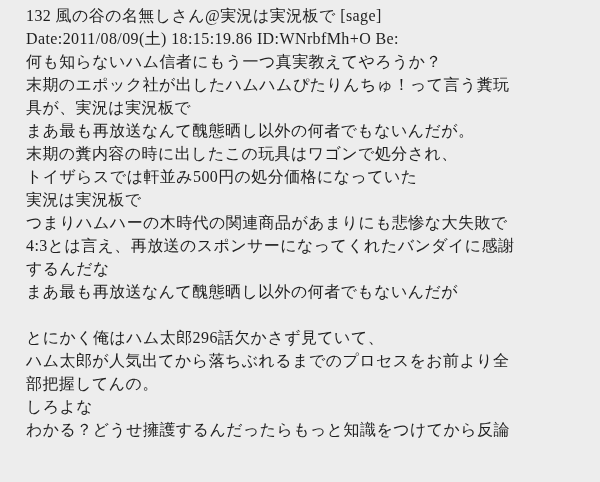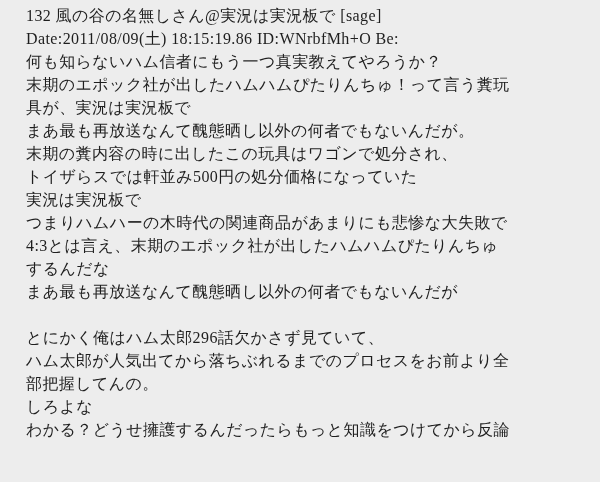--- a/index.html
+++ b/index.html
@@ -32,21 +32,21 @@
   <div class="line">132 風の谷の名無しさん@実況は実況板で [sage]</div>
   <div class="line">Date:2011/08/09(土) 18:15:19.86 ID:WNrbfMh+O Be:</div>
   <div class="line">何も知らないハム信者にもう一つ真実教えてやろうか？</div>
   <div class="line">末期のエポック社が出したハムハムぴたりんちゅ！って言う糞玩</div>
   <div class="line">具が、実況は実況板で</div>
   <div class="line">まあ最も再放送なんて醜態晒し以外の何者でもないんだが。</div>
   <div class="line">末期の糞内容の時に出したこの玩具はワゴンで処分され、</div>
   <div class="line">トイザらスでは軒並み500円の処分価格になっていた</div>
   <div class="line">実況は実況板で</div>
   <div class="line">つまりハムハーの木時代の関連商品があまりにも悲惨な大失敗で</div>
-  <div class="line">4:3とは言え、末期のエポック社が出したハムハムぴたりんちゅ</div>
+  <div class="line">4:3とは言え、再放送のスポンサーになってくれたバンダイに感謝</div>
   <div class="line">するんだな</div>
   <div class="line">まあ最も再放送なんて醜態晒し以外の何者でもないんだが</div>
   <div class="line"></div>
   <div class="line">とにかく俺はハム太郎296話欠かさず見ていて、</div>
   <div class="line">ハム太郎が人気出てから落ちぶれるまでのプロセスをお前より全</div>
   <div class="line">部把握してんの。</div>
   <div class="line">しろよな</div>
   <div class="line">わかる？どうせ擁護するんだったらもっと知識をつけてから反論</div>
 </div>
 

